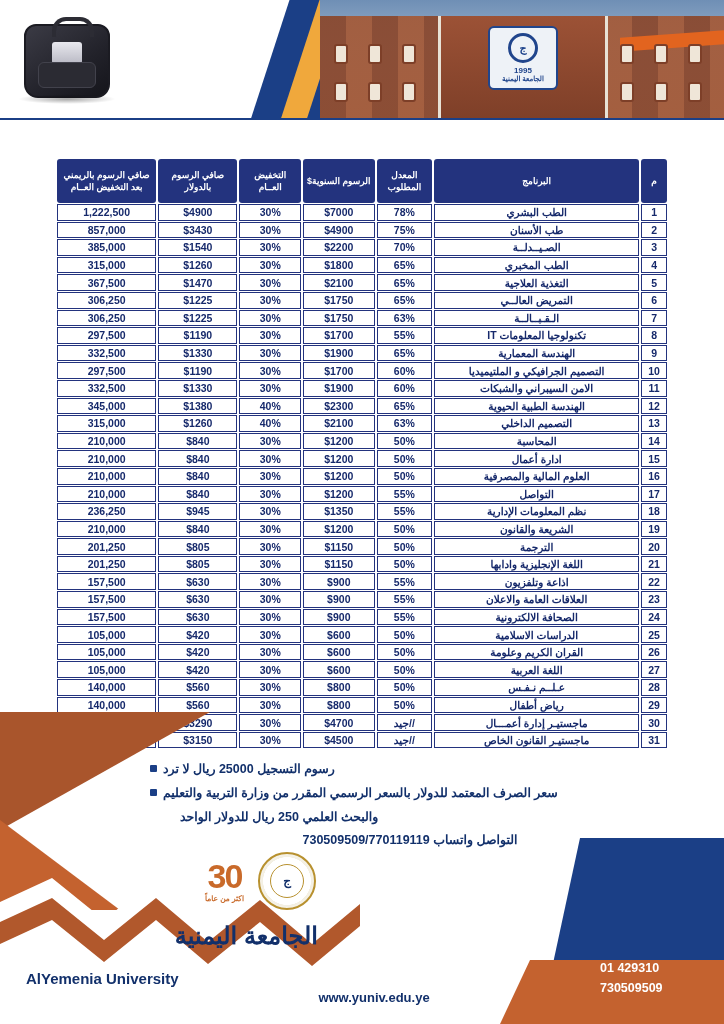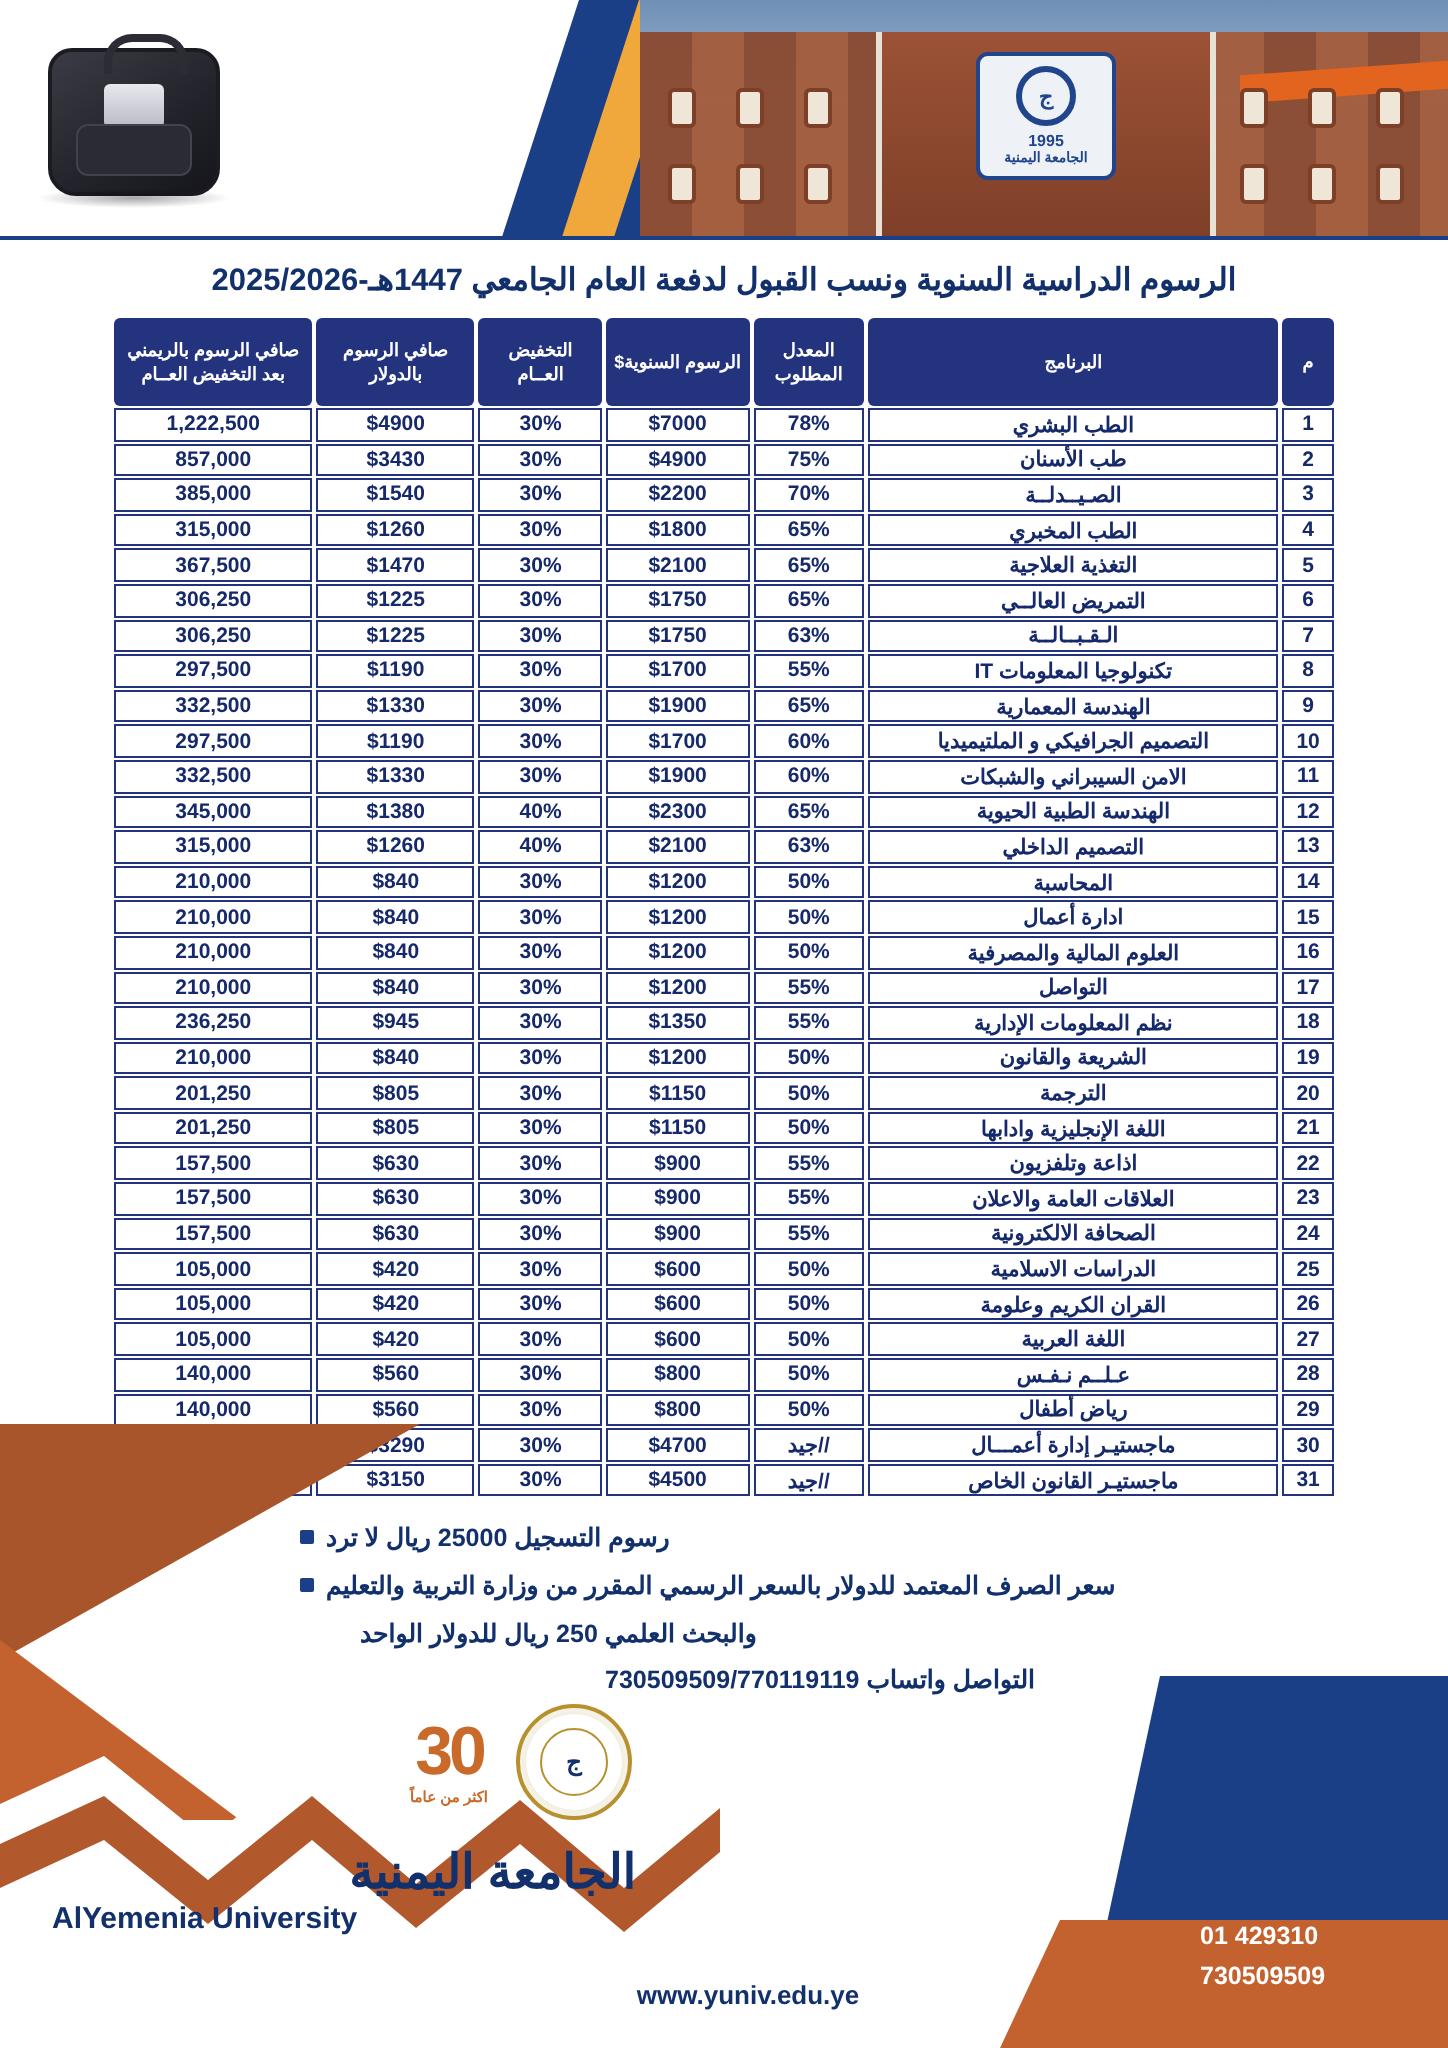--- a/index.html
+++ b/index.html
@@ -241,21 +241,21 @@
   .anniv .num {
     font-size:34px; font-weight:bold; color:#c96a2a; letter-spacing:-2px;
   }
   .anniv .sub { font-size:7.5px; color:#c96a2a; font-weight:bold; margin-top:2px; }
   .uni-name-ar {
     margin-top:12px; font-size:24px; font-weight:bold; color:#12306b;
     text-align:right; padding-right:4px;
   }
   .uni-name-en {
     font-size:15px; font-weight:bold; color:#12306b;
-    direction:ltr; text-align:left; padding-left:4px;
+    direction:ltr; text-align:left; padding-left:4px;margin-top:20px;
   }
   .website {
     position:absolute; top:990px; left:244px; width:260px;
     text-align:center; color:#12306b; font-size:13px; font-weight:bold;
     direction:ltr;
   }
   .phones {
     position:absolute; top:958px; left:600px; width:110px;
     color:#ffffff; font-size:12.5px; font-weight:bold;
     direction:ltr; text-align:left; line-height:1.6;
@@ -303,21 +303,20 @@
       <div class="photo-win" style="bottom:18px; left:334px;"></div>
       <div class="photo-win" style="bottom:18px; left:368px;"></div>
       <div class="photo-win" style="bottom:56px; left:300px;"></div>
       <div class="photo-win" style="bottom:56px; left:334px;"></div>
       <div class="photo-win" style="bottom:56px; left:368px;"></div>
     </div>
 
     <div class="banner-bottom-line"></div>
   </div>
 
-  <div class="title">الرسوم الدراسية السنوية ونسب القبول لدفعة العام الجامعي 1447هـ-2025/2026</div>
 
   <div class="table-wrap">
     <table class="fees">
       <thead>
         <tr>
           <th class="h-p">م</th>
           <th class="h-prog">البرنامج</th>
           <th class="h-avg">المعدل المطلوب</th>
           <th class="h-fee">الرسوم السنوية$</th>
           <th class="h-disc">التخفيض العــام</th>

